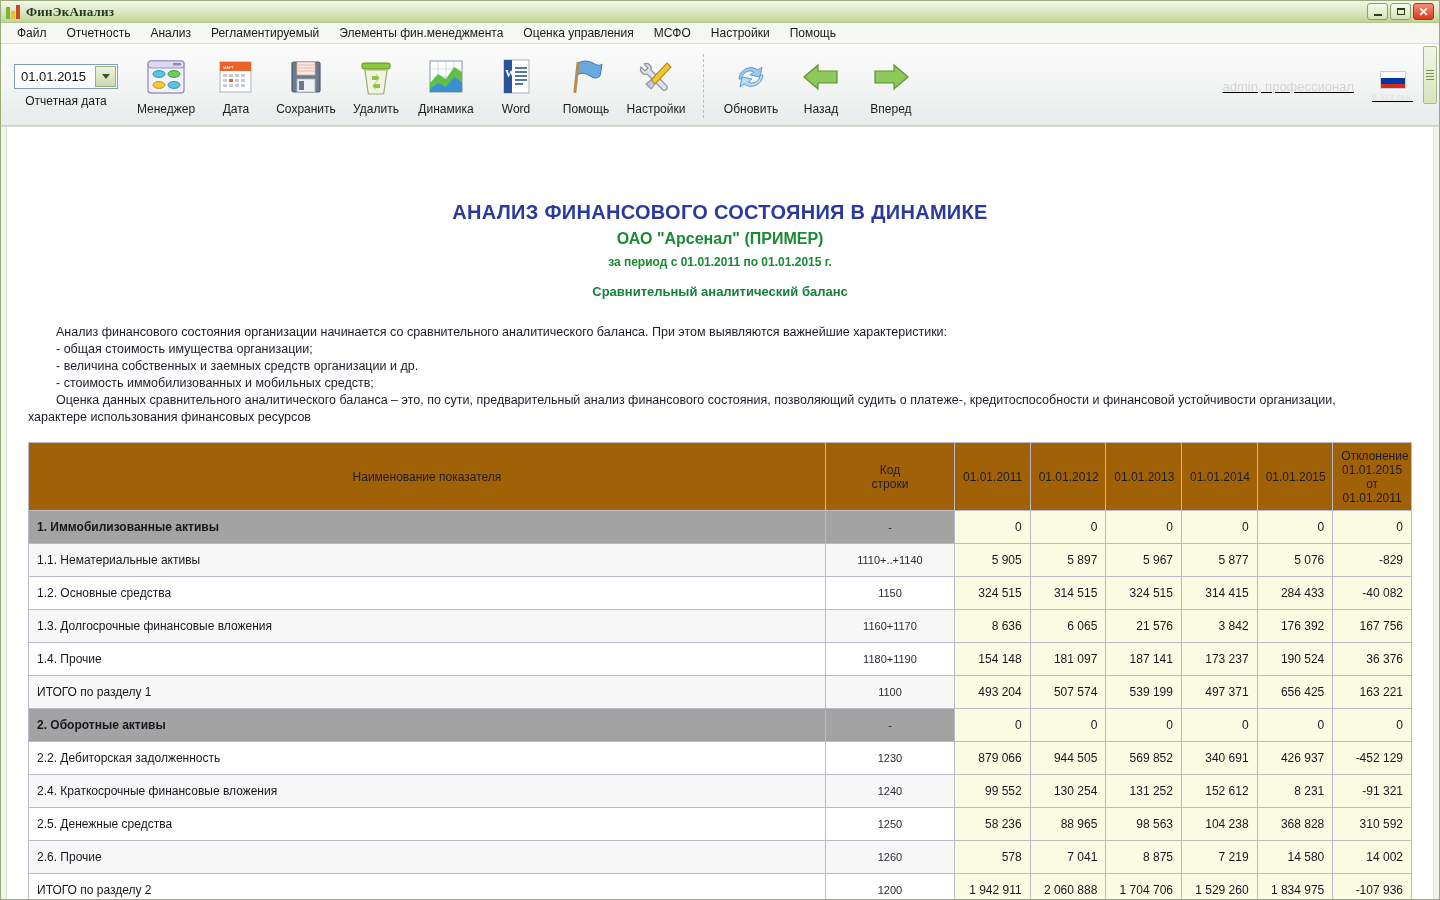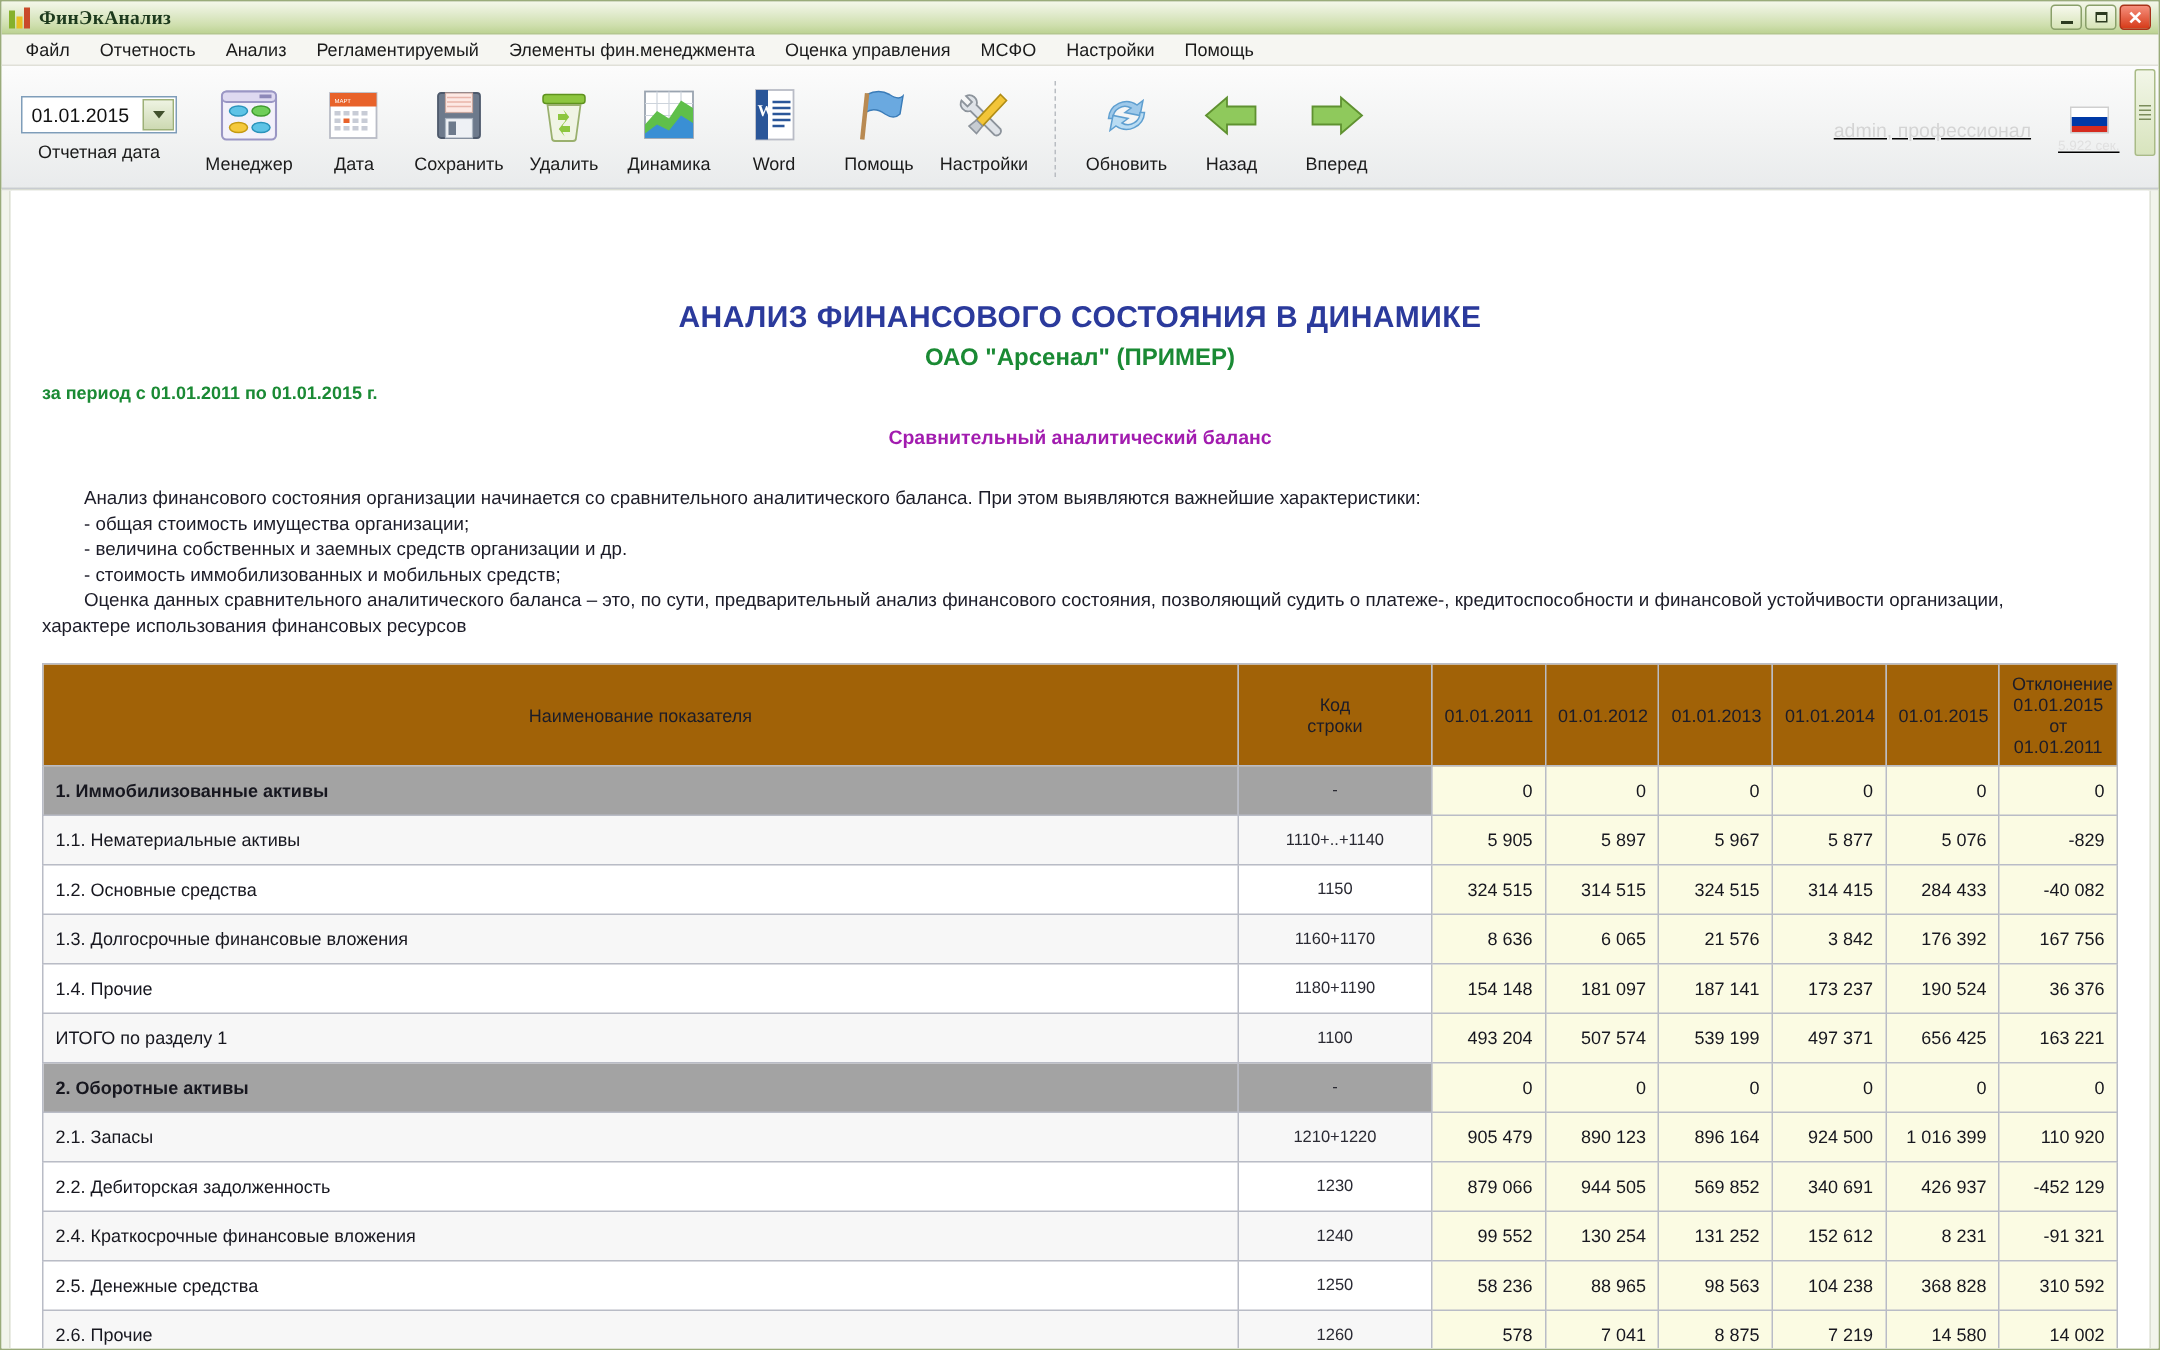--- a/index.html
+++ b/index.html
@@ -204,29 +204,29 @@
     margin-top: 57px;
     letter-spacing: .3px;
   }
   .h-org {
     text-align: center;
     font-size: 16px; font-weight: bold;
     color: #1a8a34;
     margin-top: 6px;
   }
   .h-period {
-    text-align: left;
+    text-align: center;
     font-size: 12px; font-weight: bold;
     color: #1a8a34;
     margin-top: 7px;
   }
   .h-sub {
     text-align: center;
     font-size: 13px; font-weight: bold;
-    color: #a21caf;
+    color: #15803d;
     margin-top: 15px;
   }
 
   .para {
     margin-top: 25px;
     font-size: 12.5px;
     color: #1c1c28;
     line-height: 17px;
     text-align: justify;
   }
@@ -611,30 +611,20 @@
             <tr class="section">
               <td class="name">2. Оборотные активы</td>
               <td class="code">-</td>
               <td class="num">0</td>
               <td class="num">0</td>
               <td class="num">0</td>
               <td class="num">0</td>
               <td class="num">0</td>
               <td class="num">0</td>
             </tr>
-            <tr class="item alt">
-              <td class="name">2.1. Запасы</td>
-              <td class="code">1210+1220</td>
-              <td class="num">905 479</td>
-              <td class="num">890 123</td>
-              <td class="num">896 164</td>
-              <td class="num">924 500</td>
-              <td class="num">1 016 399</td>
-              <td class="num">110 920</td>
-            </tr>
             <tr class="item">
               <td class="name">2.2. Дебиторская задолженность</td>
               <td class="code">1230</td>
               <td class="num">879 066</td>
               <td class="num">944 505</td>
               <td class="num">569 852</td>
               <td class="num">340 691</td>
               <td class="num">426 937</td>
               <td class="num">-452 129</td>
             </tr>

